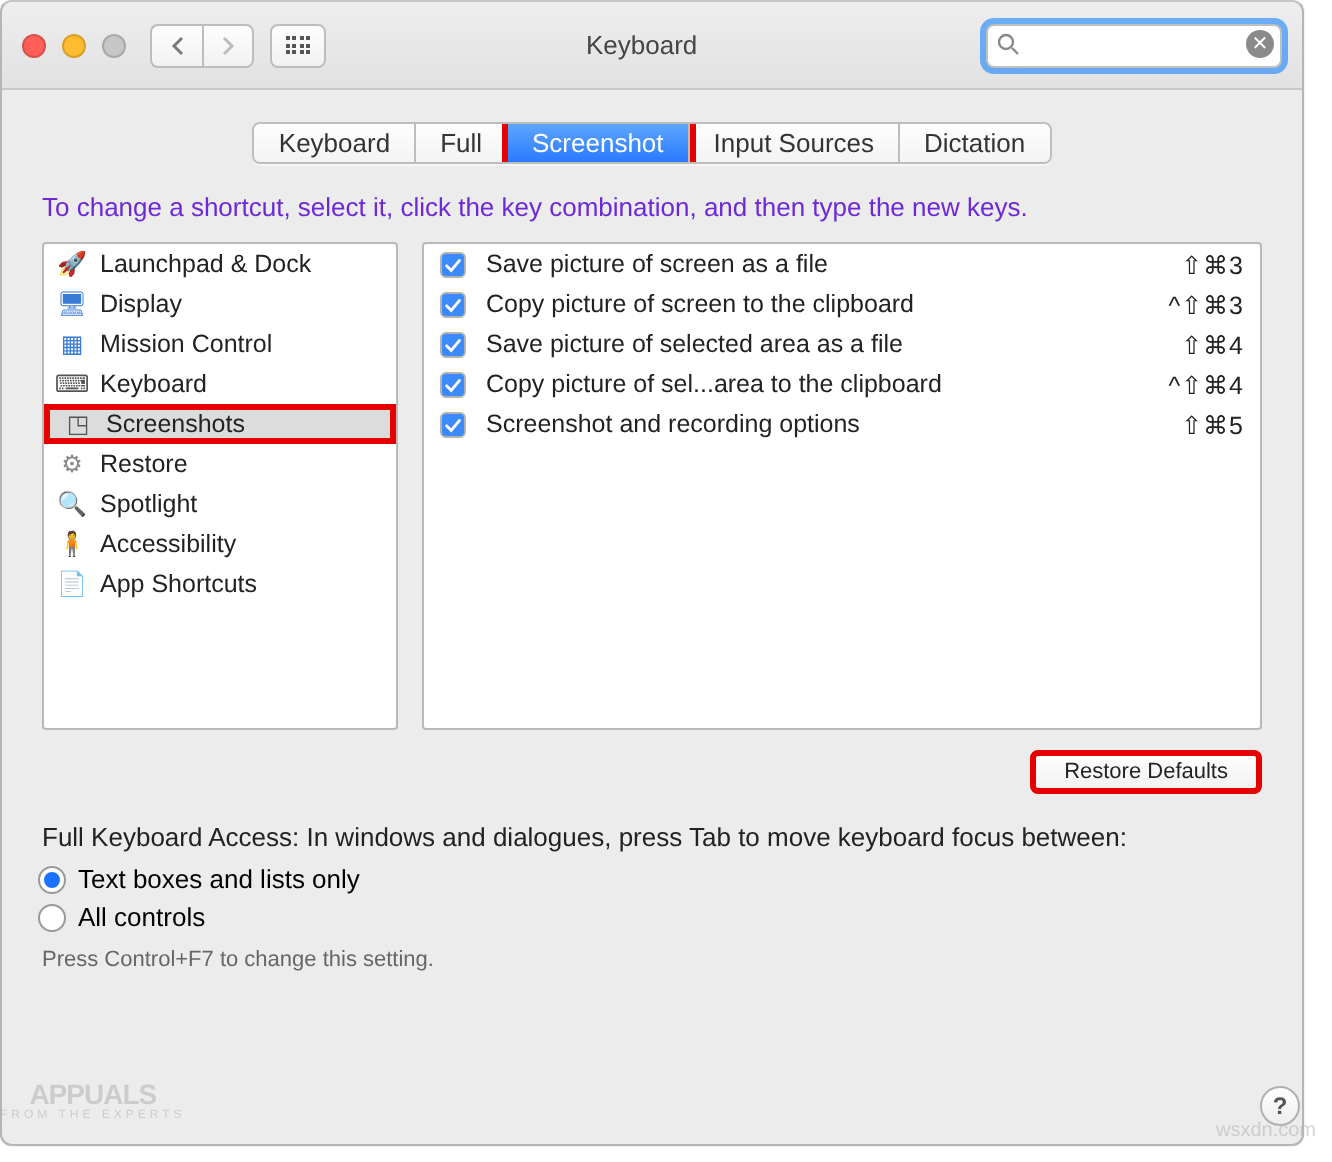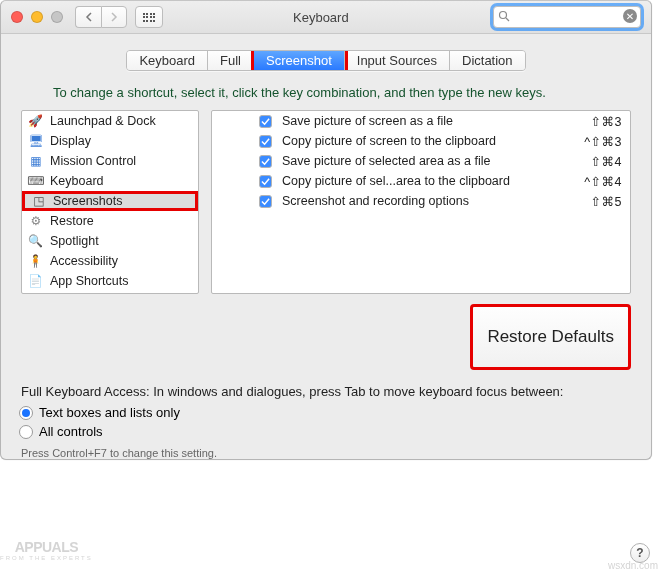--- a/index.html
+++ b/index.html
@@ -7,21 +7,21 @@
     font-family: -apple-system, "Helvetica Neue", Arial, sans-serif;
     font-size: 13px;
     background: #fff;
     width: 666px;
     height: 581px;
     position: relative;
     overflow: hidden;
   }
   .window {
     width: 652px;
-    height: 460px;
+    height: 573px;
     border: 1px solid #b5b5b5;
     border-top: 1px solid #c5c5c5;
     border-radius: 6px;
     background: #ececec;
     display: flex;
     flex-direction: column;
     box-shadow: 0 0 1px rgba(0,0,0,.2);
   }
   .titlebar {
     height: 44px;
@@ -64,40 +64,40 @@
   .searchwrap .mag { position:absolute; left:5px; top:4px; color:#8a8a8a; font-size:12px; }
   .searchwrap .clear { position:absolute; right:4px; top:3px; width:14px;height:14px;border-radius:50%;background:#8a8a8a;color:#fff;font-size:10px;display:flex;align-items:center;justify-content:center; }
 
   .tabs { display:flex; justify-content:center; padding: 16px 0 10px; }
   .tabs .seg { display:flex; border:1px solid #bdbdbd; border-radius:4px; overflow:hidden; box-shadow:0 1px 0 rgba(255,255,255,.6); }
   .tabs .t { padding: 2px 12px; font-size:13px; background:linear-gradient(#fefefe,#f3f3f3); border-right:1px solid #bdbdbd; color:#333; display:flex;align-items:center;}
   .tabs .t:last-child { border-right:0; }
   .tabs .t.active { background: linear-gradient(#5ea6ff,#2a7aff); color:#fff; }
   .hl-red { outline: 3px solid #e60000; outline-offset: 0; position:relative; z-index:2; }
 
-  .instr { padding: 4px 20px 10px; color: #14532d; margin-left: 32px; }
+  .instr { padding: 4px 20px 10px; color: #6d28d9; }
 
   .panes { display:flex; gap: 12px; padding: 0 20px; height: 244px; }
   .pane { background:#fff; border:1px solid #b9b9b9; border-radius:2px; overflow:hidden; }
   .pane.left { width: 178px; }
-  .pane.right { flex:1;padding-left:39px; }
+  .pane.right { flex:1; }
   .cat { display:flex; align-items:center; gap:6px; height:20px; padding: 0 6px; font-size:12.5px; color:#222; white-space:nowrap; }
   .cat.sel { background: #dcdcdc; }
   .cat .ic { width:16px; height:14px; display:flex; align-items:center; justify-content:center; font-size:12px;}
   .row { display:flex; align-items:center; height:20px; padding:0 8px; gap:10px; font-size:12.5px; }
   .row .chk { width:13px; height:13px; border:1px solid #b3b3b3; border-radius:3px; background:#3b8bff; display:flex;align-items:center;justify-content:center; }
   .row .chk svg { width:9px;height:9px; }
   .row .name { flex:1; color:#222; white-space:nowrap; overflow:hidden; text-overflow:ellipsis; }
   .row .keys { font-family: -apple-system, sans-serif; color:#222; letter-spacing:.5px; font-size:12.5px; white-space:nowrap; }
   .hl-box-red { border: 3px solid #e60000 !important; }
 
   .restorewrap { display:flex; justify-content:flex-end; padding: 10px 20px 0; }
   .macbtn {
     border:1px solid #bdbdbd; border-radius:4px; background:linear-gradient(#fefefe,#f1f1f1);
-    font-size:17px; padding: 20px 14px; color:#222;
+    font-size:11px; padding: 2px 14px; color:#222;
   }
   .fk { padding: 14px 20px 0; color:#222; }
   .radiogrp { padding-left: 18px; padding-top:4px; }
   .rad { display:flex; align-items:center; gap:6px; height:19px; }
   .rad .r { width:14px;height:14px;border-radius:50%;border:1px solid #9a9a9a;background:#fff;display:flex;align-items:center;justify-content:center; }
   .rad .r.on::after { content:""; width:8px;height:8px;border-radius:50%;background:#1a73ff; }
   .hint { font-size:11px; color:#666; padding: 6px 20px 0; }
   .help { position:absolute; right:16px; bottom:18px; width:20px;height:20px;border-radius:50%;border:1px solid #b0b0b0;background:linear-gradient(#fff,#eee);display:flex;align-items:center;justify-content:center;color:#555;font-size:12px;font-weight:600; }
 
   .watermark-l{position:absolute;left:0;bottom:20px;font-size:14px;color:#b8b8b8;font-weight:700;letter-spacing:-.5px;opacity:.6;font-family:Arial,sans-serif;text-align:center;}

